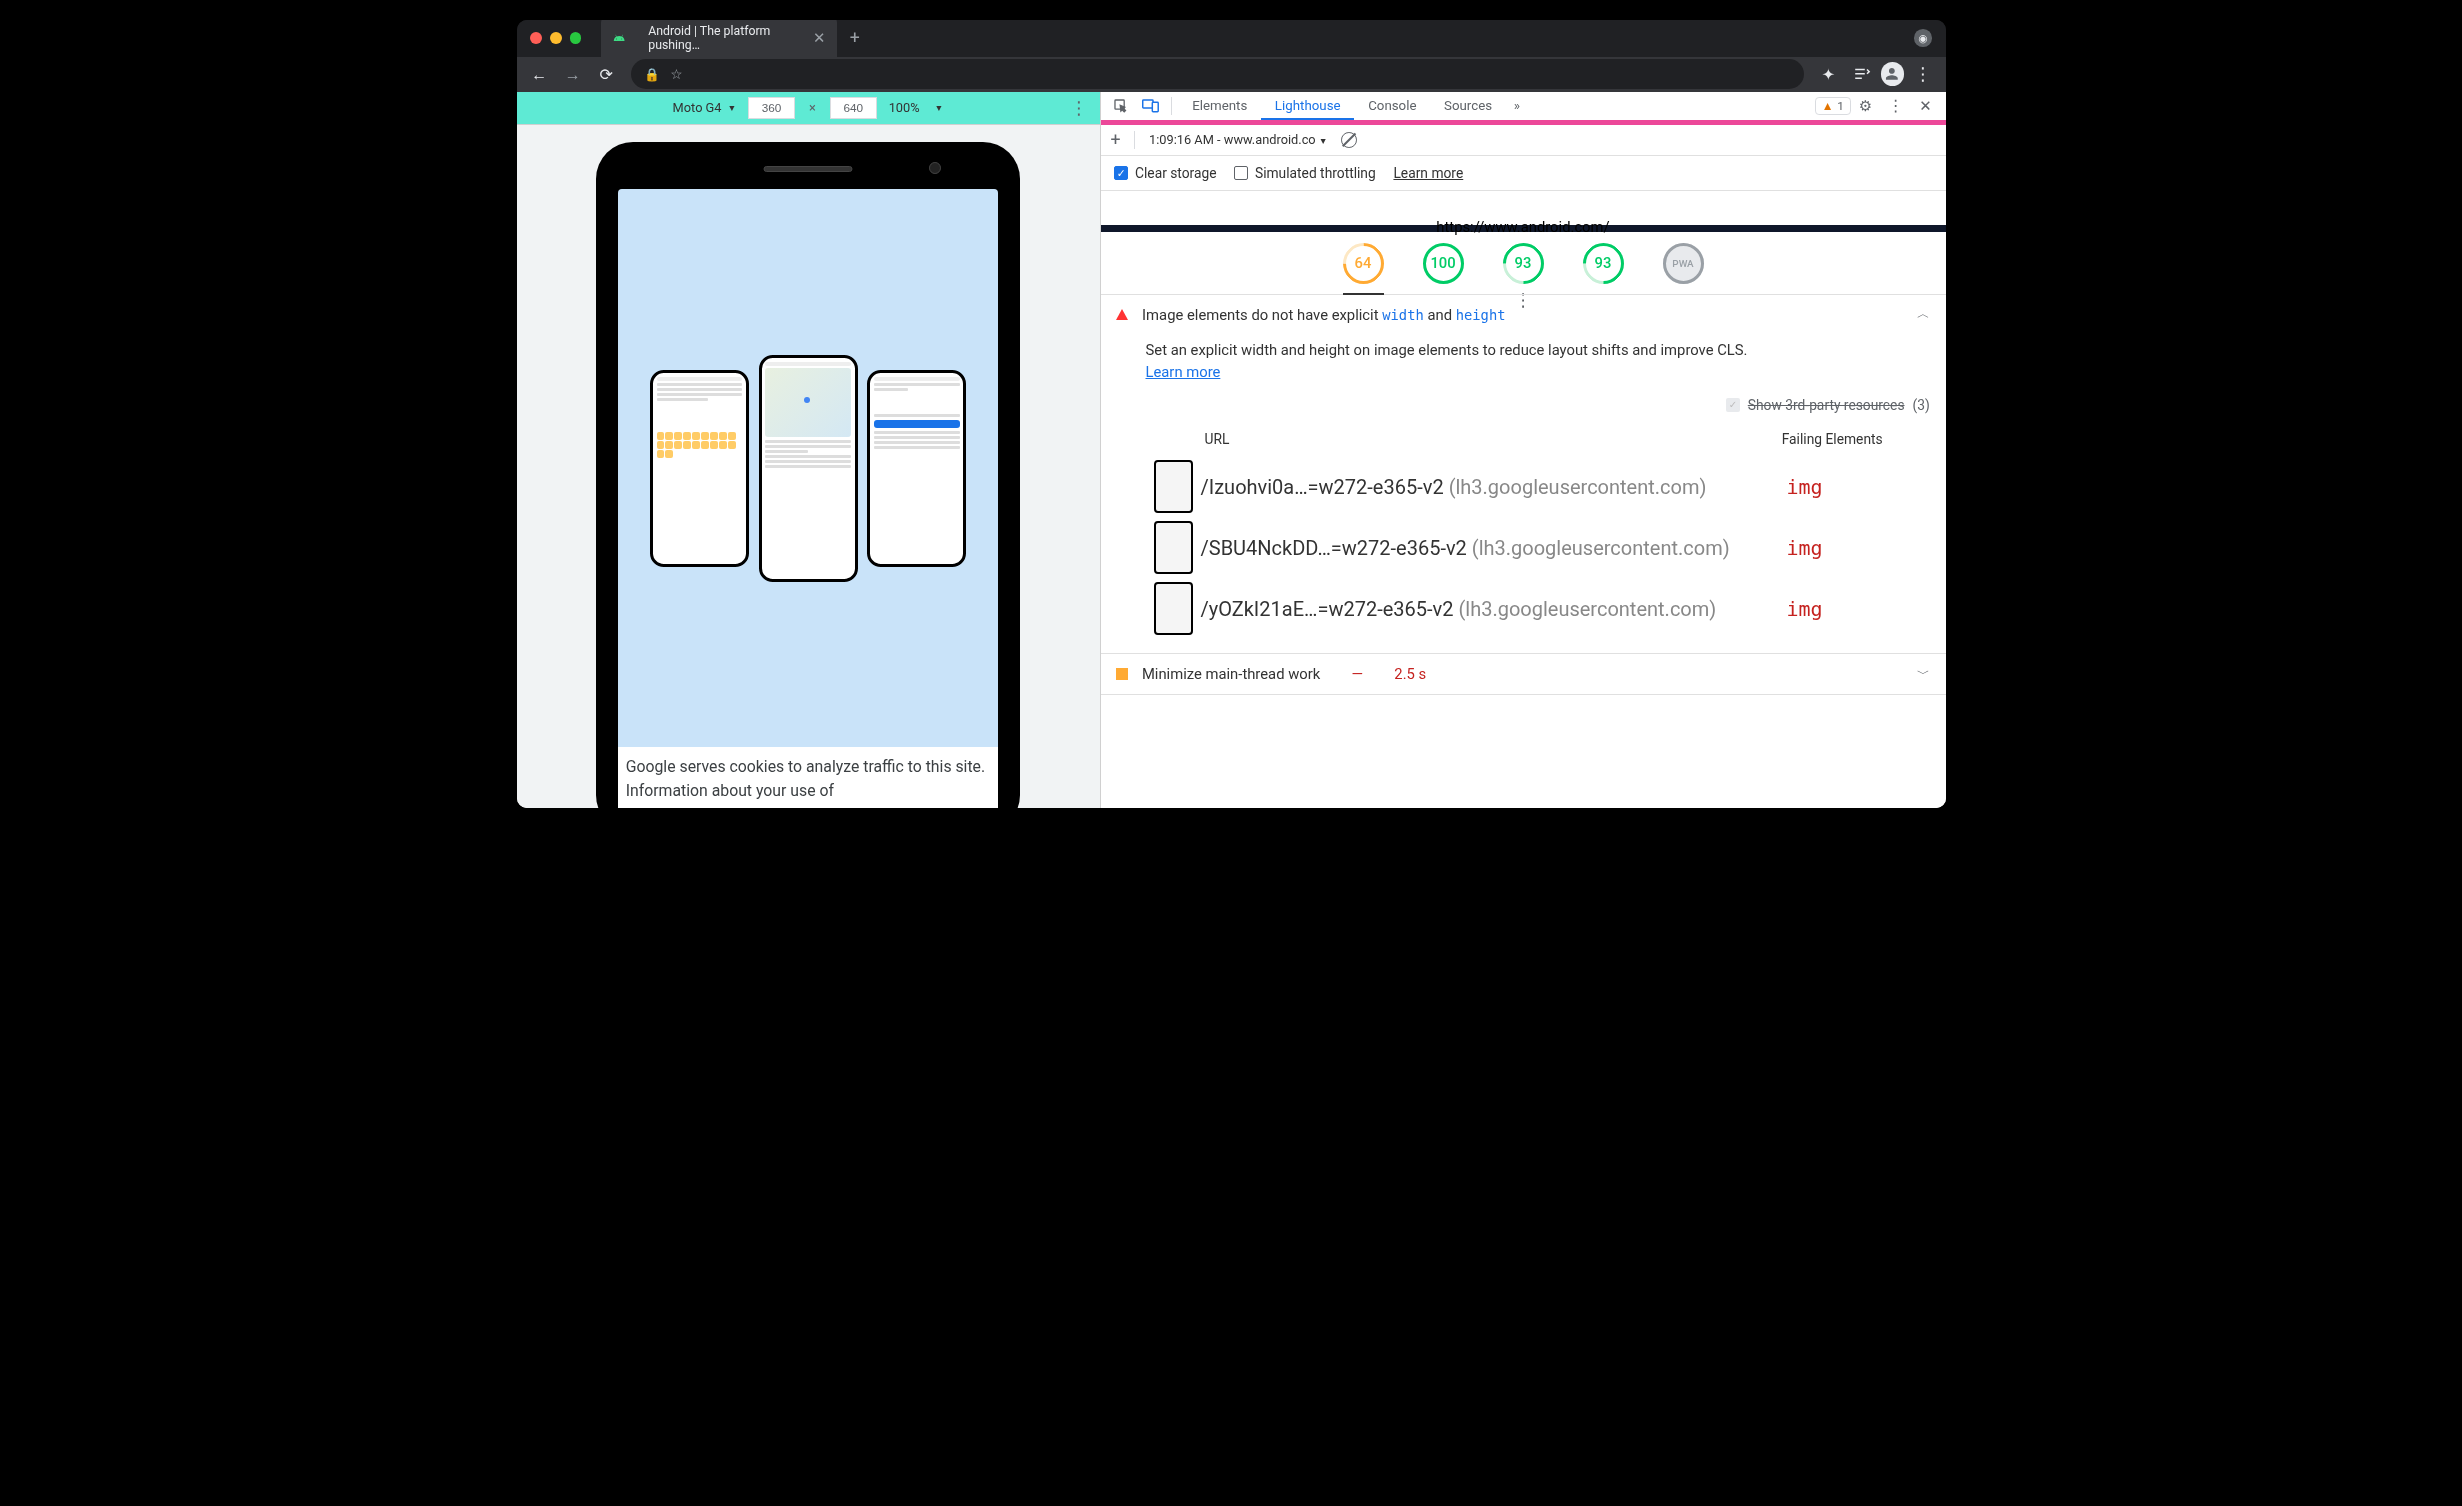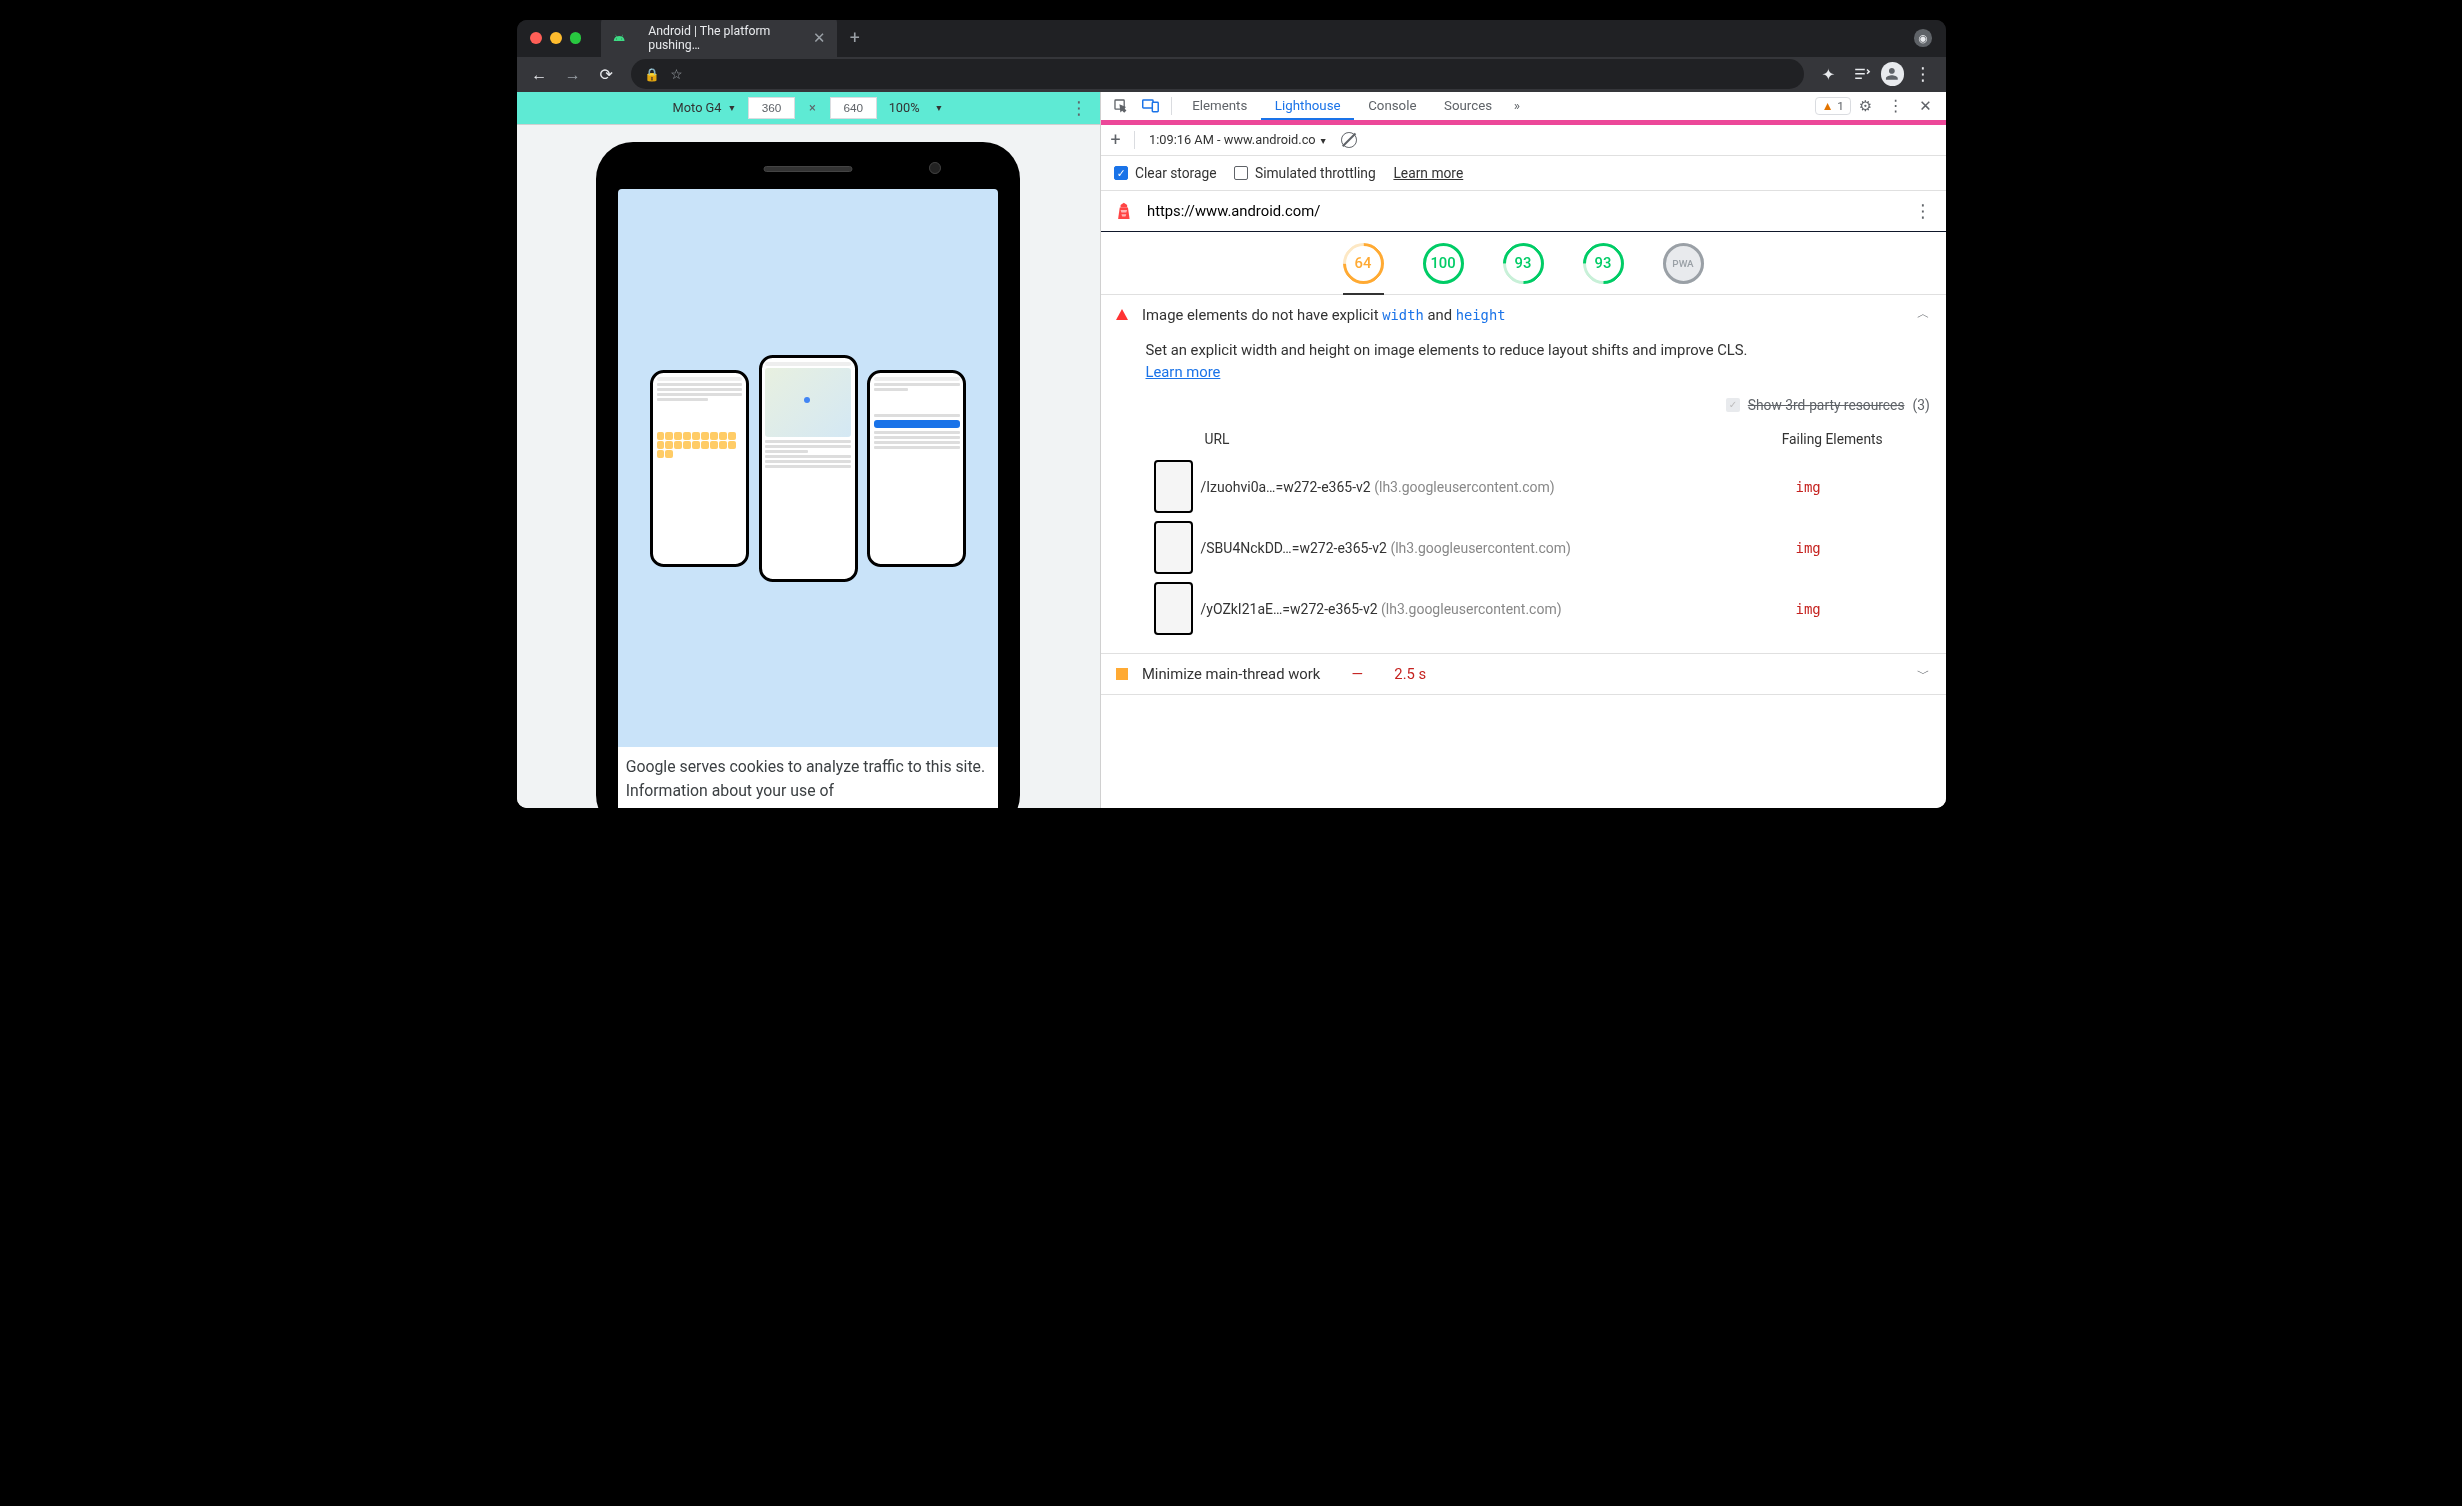--- a/index.html
+++ b/index.html
@@ -79,21 +79,21 @@
 .lhtool .tri { font-size: 8.9px; }
 .noicon { width: 15.8px; height: 15.8px; border: 1.6px solid #5f6368; border-radius: 50%; position: relative; }
 .noicon::after { content: ''; position: absolute; width: 17.7px; height: 1.6px; background: #5f6368; top: 5.9px; left: -2px; transform: rotate(-45deg); }
 
 .lhopts { height: 35px; border-bottom: 1px solid #e0e0e0; display: flex; align-items: center; padding: 0 13.8px; gap: 17.7px; font-size: 13.8px; color: #333; }
 .chk { display: flex; align-items: center; gap: 6.9px; }
 .chkbox { width: 13.8px; height: 13.8px; border: 1.5px solid #5f6368; border-radius: 2px; display: flex; align-items: center; justify-content: center; }
 .chkbox.on { background: #1a73e8; border-color: #1a73e8; color: #fff; font-size: 10.8px; }
 .learn { text-decoration: underline; color: #333; }
 
-.urlrow { height: 41px; border-bottom: 1px solid #0f172a; display: flex; align-items: center; padding: 0 13.8px; gap: 13px; font-size: 14.8px; }
+.urlrow { height: 41px; border-bottom: 7px solid #0f172a; display: flex; align-items: center; padding: 0 13.8px; gap: 27px; font-size: 14.8px; flex-direction: column; }
 .lhicon { width: 19.7px; height: 19.7px; }
 .urlrow .sp { flex: 1; }
 .urlrow .vd { color: #5f6368; font-size: 17.7px; }
 
 .scores { height: 63px; border-bottom: 1px solid #e0e0e0; display: flex; align-items: center; justify-content: center; gap: 39px; }
 .gauge { width: 41px; height: 41px; border-radius: 50%; display: flex; align-items: center; justify-content: center; font-size: 14.8px; font-weight: 500; position: relative; }
 .gauge::before { content: ''; position: absolute; inset: 0; border-radius: 50%; border: 3.9px solid; }
 .gauge.orange { color: #fa3; } .gauge.orange::before { border-color: #fa3; border-left-color: #fde8c4; transform: rotate(45deg); }
 .gauge.green { color: #0c6; } .gauge.green::before { border-color: #0c6; }
 .gauge.green2 { color: #0c6; } .gauge.green2::before { border-color: #0c6; border-bottom-color: #c8f0d8; transform: rotate(45deg); }
@@ -107,21 +107,21 @@
 .ahd code { color: #1a73e8; font-family: monospace; font-size: 13.8px; }
 .chev { color: #5f6368; font-size: 12.8px; }
 .adesc { padding: 3.9px 15.8px 13.8px 45px; font-size: 14.8px; color: #333; line-height: 1.5; }
 .adesc a { color: #1a73e8; text-decoration: underline; }
 .thirdp { display: flex; justify-content: flex-end; padding: 0 15.8px 11.8px; font-size: 13.8px; color: #5f6368; align-items: center; gap: 7.9px; }
 .thirdp .dchk { width: 13.8px; height: 13.8px; background: #e8eaed; border-radius: 2px; display: flex; align-items: center; justify-content: center; color: #bbb; font-size: 9.9px; }
 .thirdp .strike { text-decoration: line-through; }
 .tbl { padding: 0 0 13.8px 45px; }
 .thr { display: flex; padding: 5.9px 15.8px 9.9px 0; font-size: 13.8px; color: #333; }
 .thr .c1 { flex: 0 0 59px; } .thr .c2 { flex: 1; } .thr .c3 { flex: 0 0 148px; text-align: left; }
-.trow { display: flex; align-items: center; padding: 0 2px 0 0; min-height: 61px; font-size: 14px; }
+.trow { display: flex; align-items: center; padding: 0 11px 0 0; min-height: 61px; font-size: 20px; }
 .trow .thumb { width: 55px; display: flex; justify-content: center; }
 .trow .thumb .ph { width: 39px; height: 53px; border: 2px solid #000; border-radius: 3.9px; background: #f5f5f5; }
 .trow .c2 { flex: 1; color: #333; }
 .trow .c2 .dom { color: #888; }
 .trow .c3 { flex: 0 0 148px; color: #c5221f; font-family: monospace; }
 
 .audit2 { display: flex; align-items: center; padding: 10.8px 15.8px; gap: 13.8px; font-size: 14.8px; color: #333; border-bottom: 1px solid #e0e0e0; }
 .sq { width: 11.8px; height: 11.8px; background: #fa3; }
 .audit2 .val { color: #c5221f; }
 </style>

